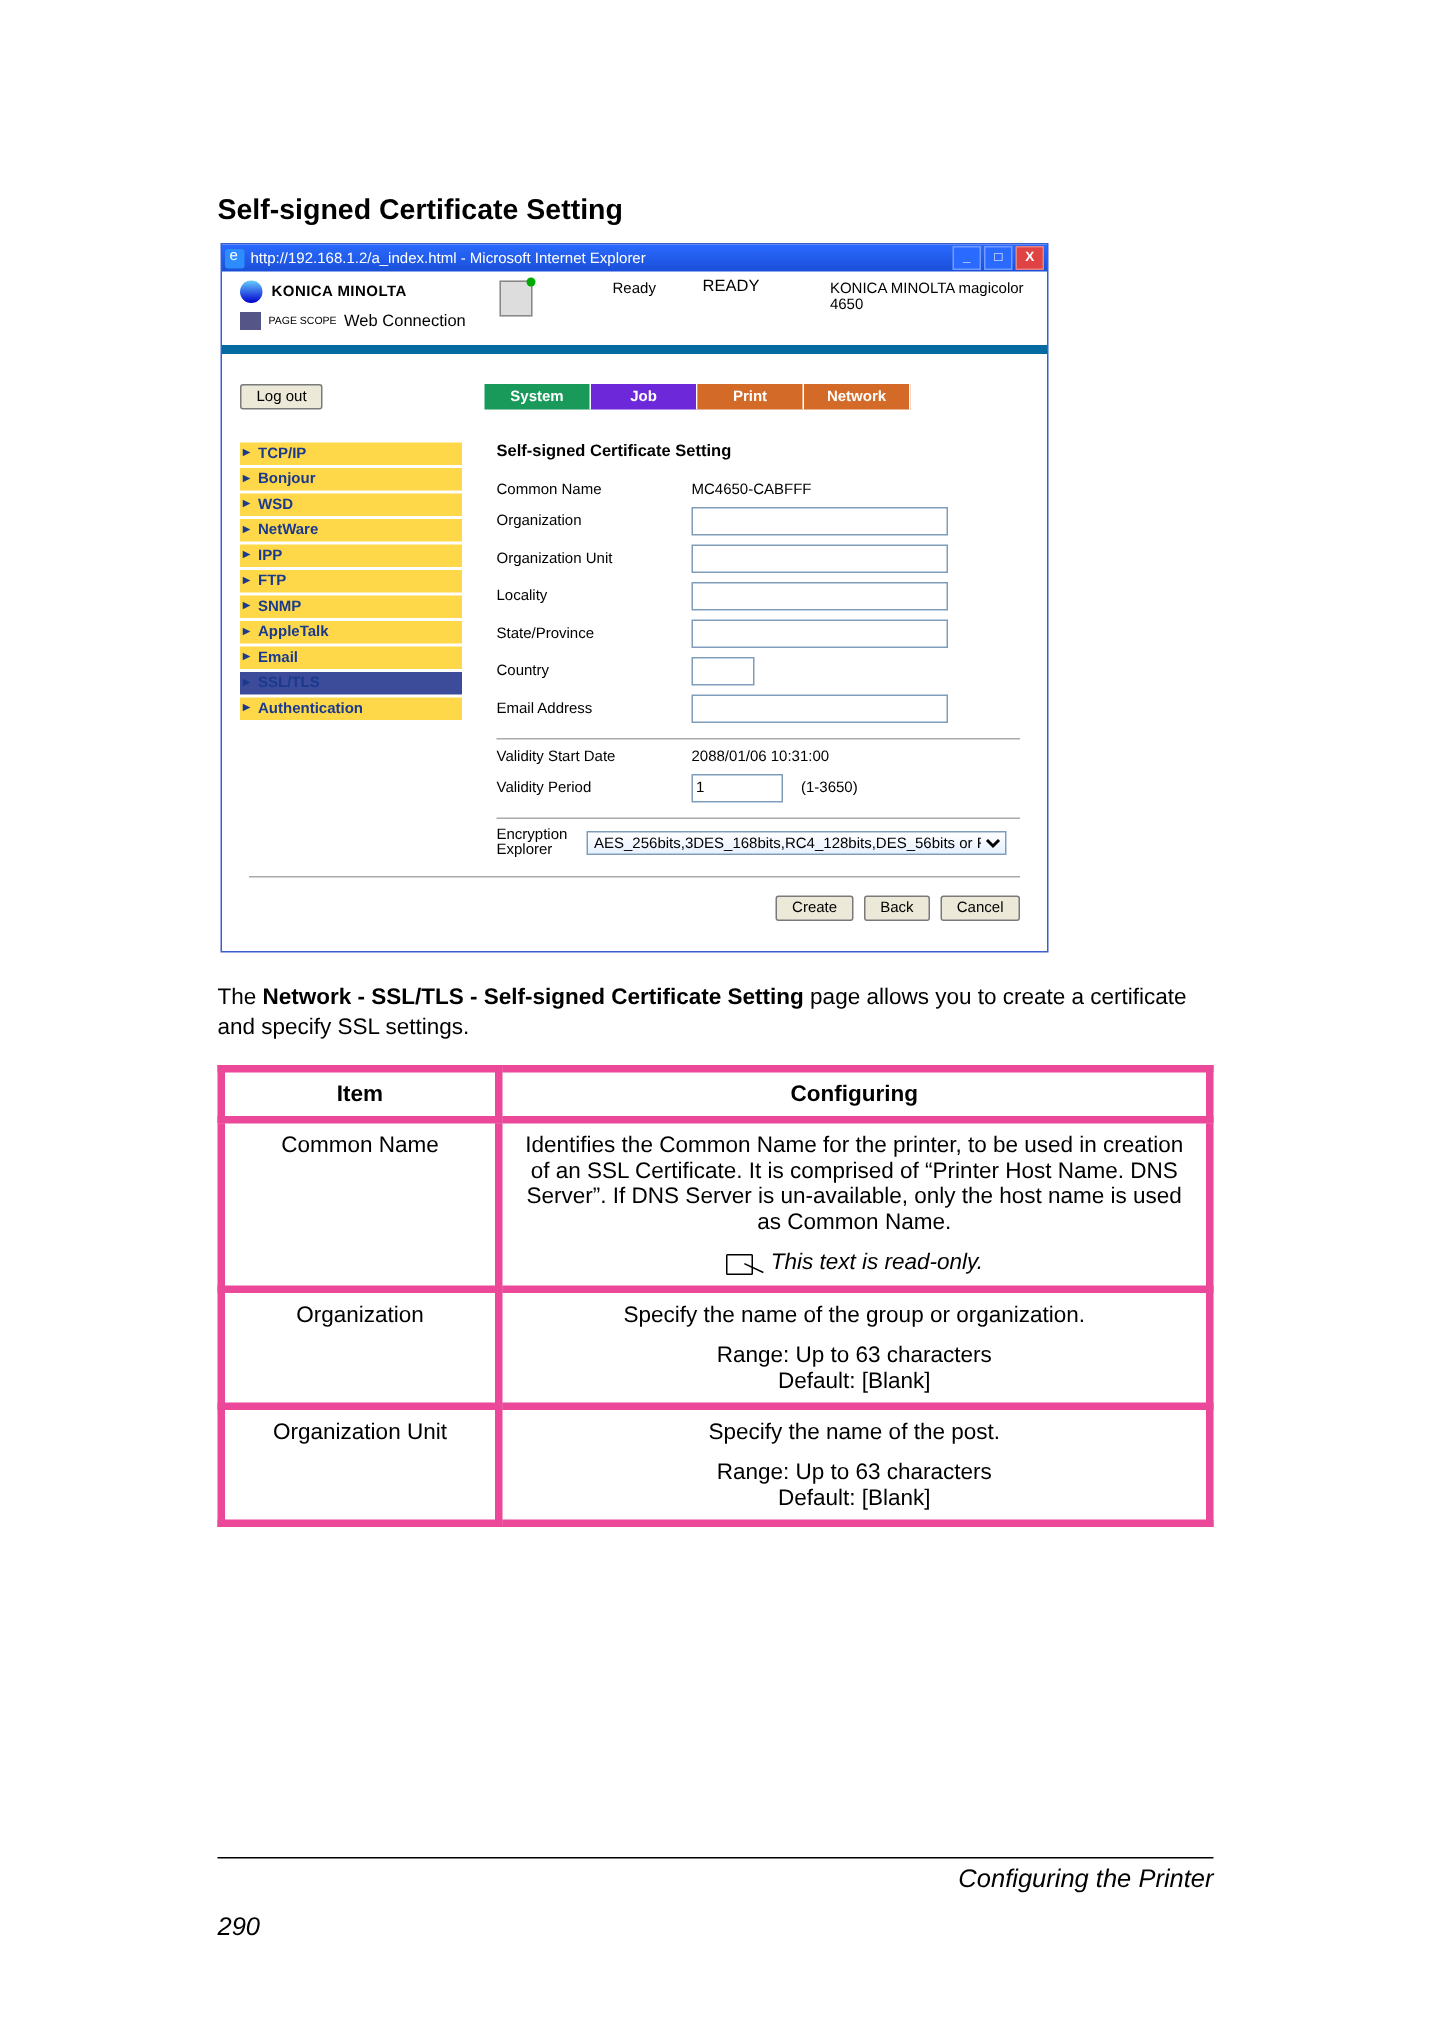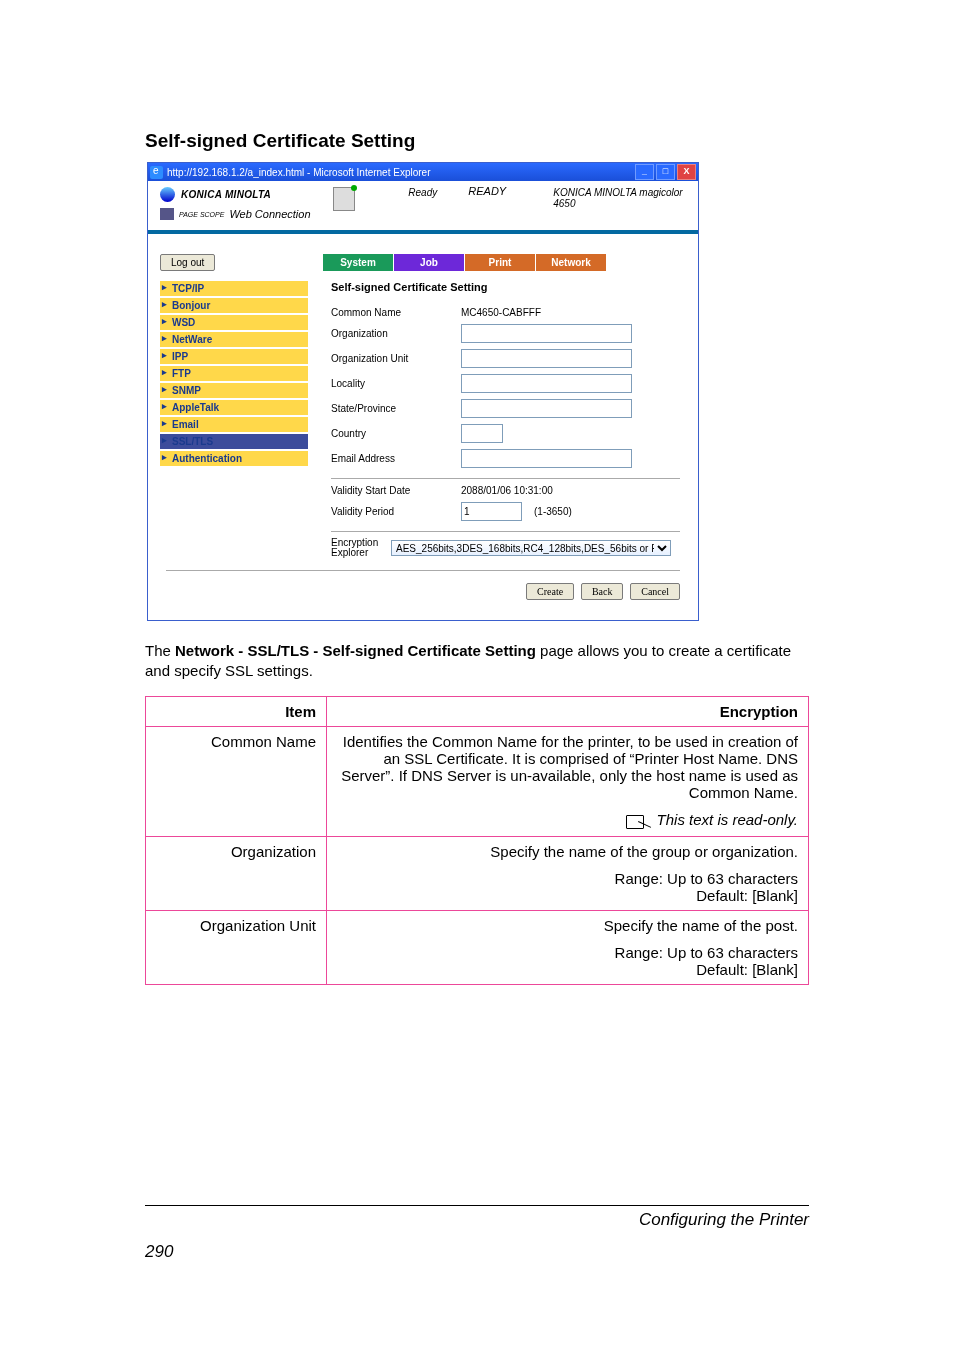--- a/index.html
+++ b/index.html
@@ -72,22 +72,21 @@
   .ie-menubar::after {
     content:"";
     width:14px; height:14px;
     background: linear-gradient(#fc8,#f80);
     position:absolute; right:4px; top:2px;
     border:1px solid #aaa;
   }
   .menu-u { text-decoration: underline; }
   .header-area {
     display: flex;
-    border-bottom: 4px solid #0369a1;
-    font-style: italic;
+    border-bottom: 6px solid #0369a1;
   }
   .header-left {
     width: 175px;
     padding: 6px 0 10px 12px;
     box-sizing: border-box;
   }
   .km-logo-row { display:flex; align-items:center; gap:6px; }
   .km-globe {
     width:15px; height:15px;
     border-radius:50%;
@@ -152,21 +151,21 @@
     line-height:17px;
     color:#fff;
     border-right:1px solid #fff;
   }
   .tab-sys { background:#1a9a5a; }
   .tab-job { background:#6d28d9; }
   .tab-print { background:#d46a27; }
   .tab-net { background:#d46a27; }
   .content-row {
     display:flex;
-    padding-top: 10px;
+    padding-top: 22px;
   }
   .sidebar {
     width: 160px;
     padding-left:12px;
     box-sizing:border-box;
   }
   .sb-item {
     background:#ffd84a;
     color:#1a3a8e;
     font-weight:bold;
@@ -230,40 +229,39 @@
   }
   .dlg-btn {
     display:inline-block;
     background:#ece9d8;
     border:1px solid #7a7a7a;
     border-radius:2px;
     padding: 2px 10px;
     font-size: 10px;
     color:#000;
     margin-left: 4px;
-    font-family: Liberation Serif, serif;
   }
 
   
   .body-text {
     font-size: 15px;
     line-height: 1.35;
     margin: 0 0 14px 0;
   }
   table.desc-table {
     width: 100%;
     border-collapse: collapse;
     font-size: 15px;
     margin-top: 6px;
   }
   table.desc-table th, table.desc-table td {
-    border: 1px solid #ec4899;
+    border: 5px solid #ec4899;
     padding: 6px 10px;
     vertical-align: top;
-    text-align: right;
+    text-align: center;
   }
   table.desc-table th {
     font-weight: bold;
   }
   .note-icon {
     display:inline-block;
     width: 26px; height: 18px;
     vertical-align: middle;
     position:relative;
   }
@@ -424,21 +422,21 @@
   </div>
 
   <p class="body-text">
     <span>The </span><b>Network - SSL/TLS - Self-signed Certificate Setting</b><span> page allows you to create a certificate and specify SSL settings.</span>
   </p>
 
   <table class="desc-table">
     <tbody>
         <tr>
       <th style="width:160px;">Item</th>
-      <th>Encryption</th>
+      <th>Configuring</th>
     </tr>
     <tr>
       <td>Common Name</td>
       <td>
         <span>Identifies the Common Name for the printer, to be used in creation of an SSL Certificate. It is comprised of “Printer Host Name. DNS Server”. If DNS Server is un-available, only the host name is used as Common Name.</span>
         <div style="height:10px;"></div>
         <span class="note-icon"></span>
         <span class="note-text">This text is read-only.</span>
       </td>
     </tr>

